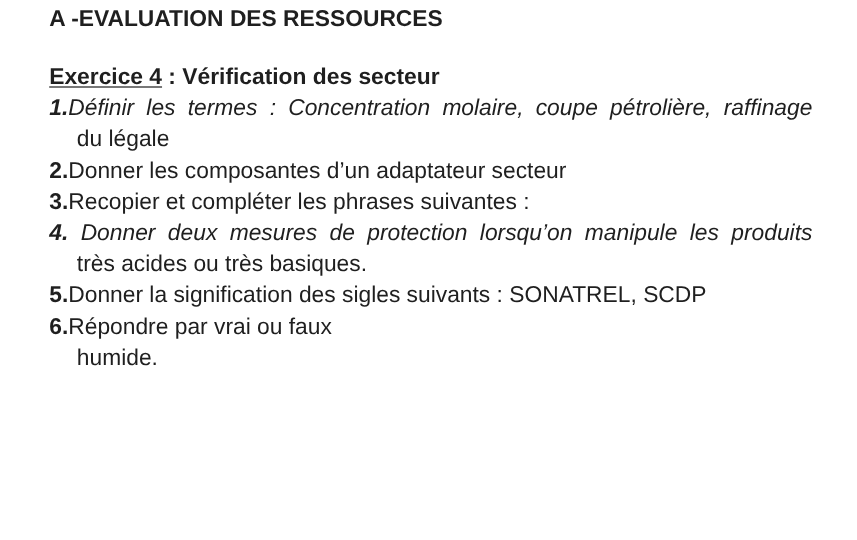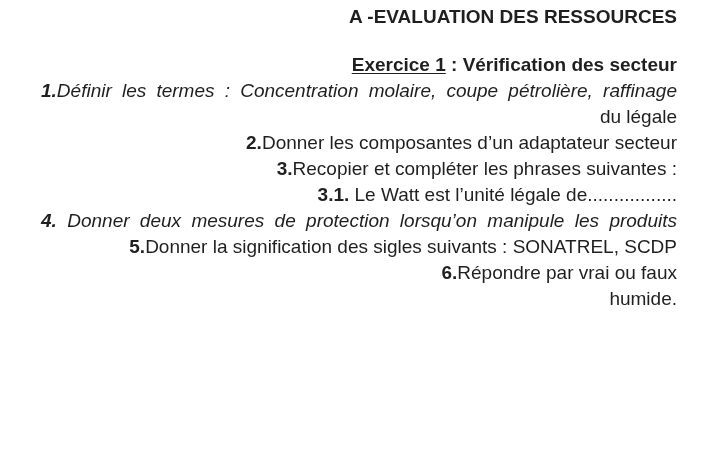--- a/index.html
+++ b/index.html
@@ -11,21 +11,20 @@
     color: var(--text, #1f1f1f);
     overflow: hidden;
   }
   .doc {
     width: 714px; height: 450px;
     padding: 4px 37px 0 41px;
   }
   .row {
     font-size: 19px;
     line-height: 26px;
-    text-align: right;
   }
   .title { font-weight: bold; }
   .spacer { height: 22px; }
   .exercise { font-weight: bold; }
   .ex-label {
     text-decoration: underline;
     text-decoration-thickness: 1.3px;
     text-underline-offset: 2px;
   }
   .num { font-weight: bold; }
@@ -38,44 +37,42 @@
 </style>
 </head>
 <body>
 
 <div class="doc">
 
   <div class="row title">A -EVALUATION DES RESSOURCES</div>
 
   <div class="spacer"></div>
 
-  <div class="row exercise"><span class="ex-label">Exercice 1</span><span> : Vérification des secteur</span></div>
+  <div class="row exercise"><span class="ex-label">Exercice 4</span><span> : Vérification des secteur</span></div>
 
   <div>
     <div class="row j"><b class="num">1.</b><span>Définir les termes : Concentration molaire, coupe pétrolière, raffinage</span></div>
     <div class="row cont">du légale</div>
   </div>
 
   <div>
     <div class="row"><b class="num">2.</b><span>Donner les composantes d’un adaptateur secteur</span></div>
   </div>
 
   <div>
     <div class="row"><b class="num">3.</b><span>Recopier et compléter les phrases suivantes :</span></div>
   </div>
 
-  <div>
-    <div class="row"><b class="num">3.1.</b><span> Le Watt est l’unité légale de.................</span></div>
-  </div>
 
   <div>
   </div>
 
   <div>
     <div class="row j"><b class="num">4.</b><span> Donner deux mesures de protection lorsqu’on manipule les produits</span></div>
+    <div class="row cont">très acides ou très basiques.</div>
   </div>
 
   <div>
     <div class="row"><b class="num">5.</b><span>Donner la signification des sigles suivants : SONATREL, SCDP</span></div>
   </div>
 
   <div>
     <div class="row"><b class="num">6.</b><span>Répondre par vrai ou faux</span></div>
   </div>
 

